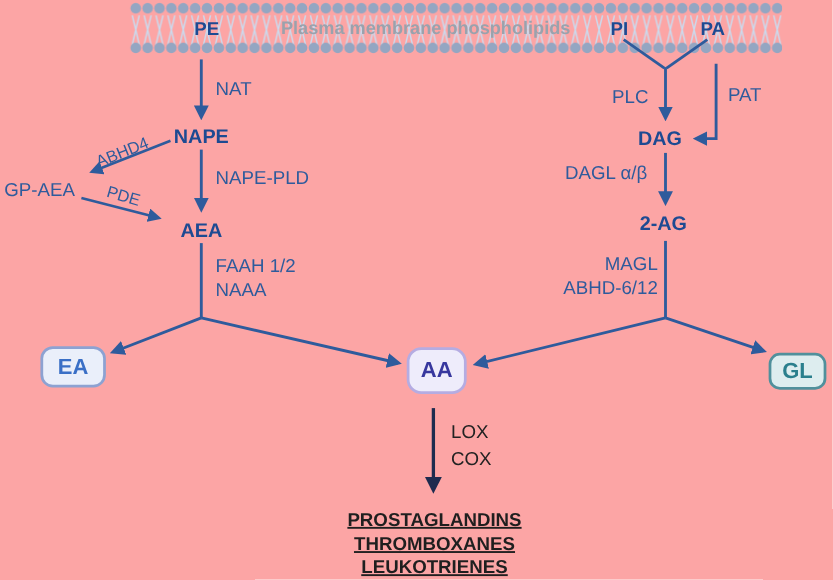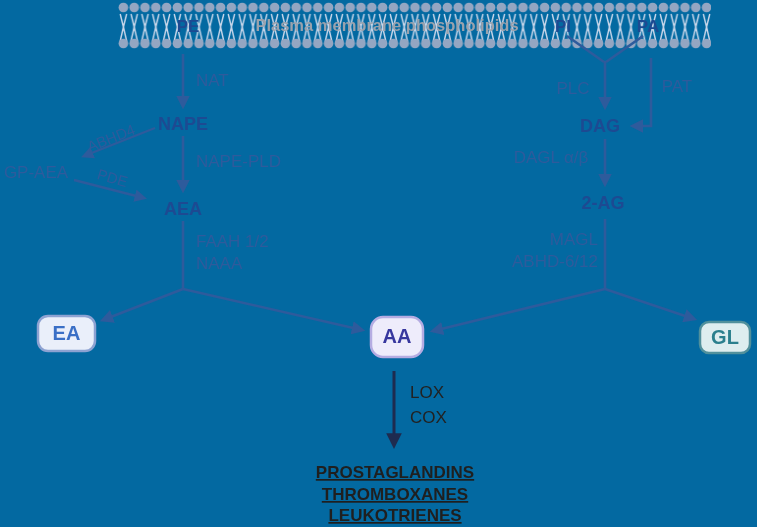--- a/index.html
+++ b/index.html
@@ -1,16 +1,16 @@
 <!DOCTYPE html>
 <html><head>
 <meta charset="utf-8">
 <style>
   html,body{margin:0;padding:0;background:#ffffff;}
-  .stage{position:relative;width:757px;height:527px;background:#0369a1;overflow:hidden;
+  .stage{position:relative;width:757px;height:527px;background:#fca5a5;overflow:hidden;
          font-family:"Liberation Sans", sans-serif;}
   svg{display:block;}
   text{font-family:"Liberation Sans", sans-serif;}
   .node-label{font-weight:bold;font-size:18px;fill:#1d4a92;}
   .enzyme-label{font-size:17px;fill:#2e5b9c;}
   .enzyme-label-small{font-size:15px;fill:#2e5b9c;}
   .memb-label{font-weight:bold;font-size:17px;fill:#1d4a92;}
   .memb-title{font-weight:bold;font-size:16.5px;fill:#9aa2ad;}
   .box-letter{font-weight:bold;font-size:20px;text-anchor:middle;}
   .dark-label{font-size:17px;fill:#222222;}

